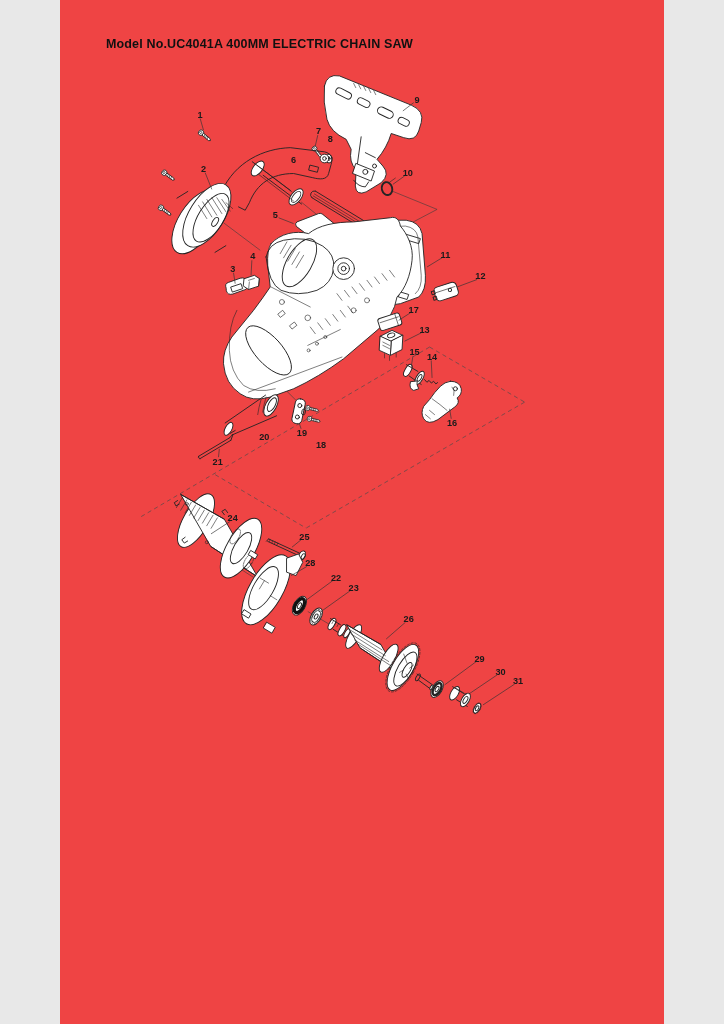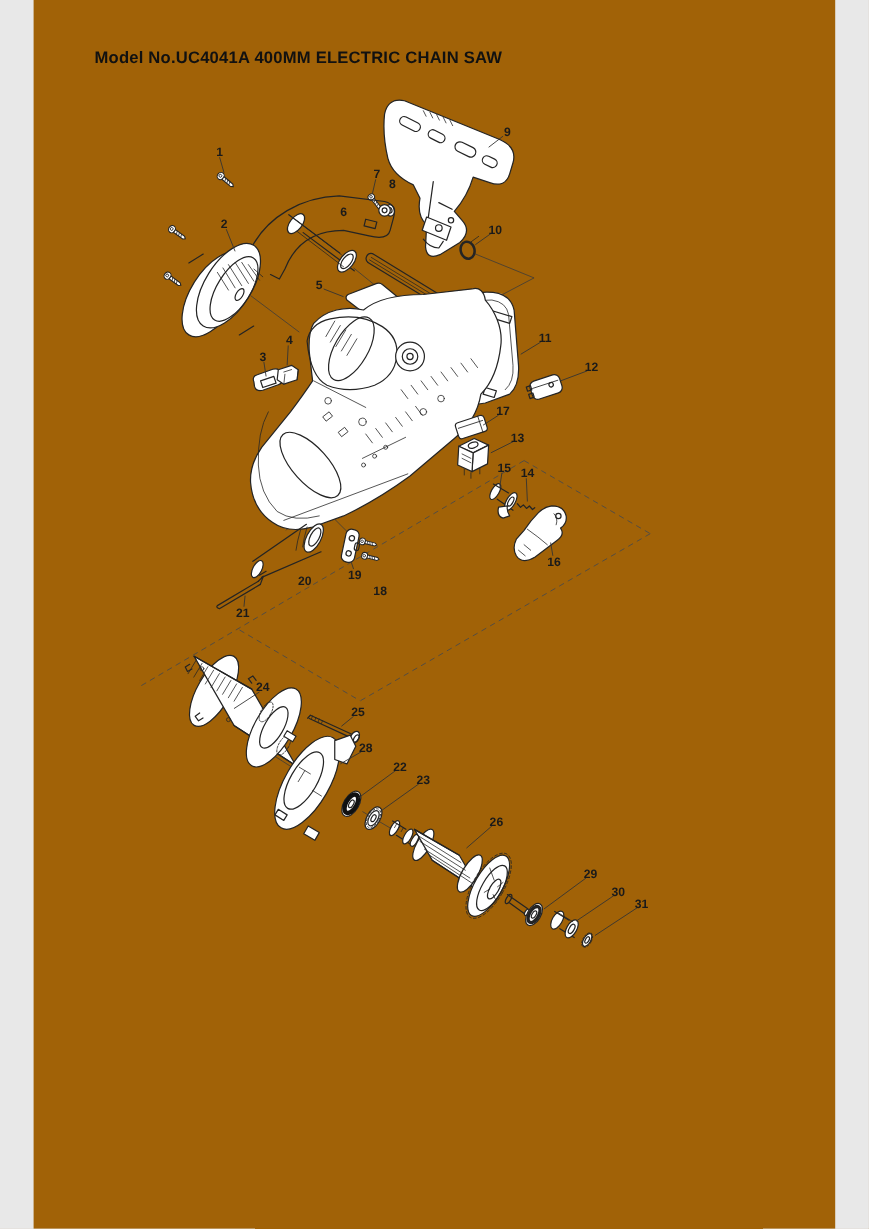--- a/index.html
+++ b/index.html
@@ -1,16 +1,16 @@
 <!DOCTYPE html>
 <html><head>
 <meta charset="utf-8">
 <style>
   html,body{margin:0;padding:0;background:#e8e8e8;}
-  .page{position:relative;width:668px;height:1024px;background:#a16207;margin:0 auto;
+  .page{position:relative;width:604px;height:1024px;background:#ef4444;margin:0 auto;
         font-family:"Liberation Sans",sans-serif;overflow:hidden;}
   svg{position:absolute;inset:0;display:block;}
   .s{fill:none;stroke:#242424;stroke-width:1.1;stroke-linecap:round;stroke-linejoin:round;}
   .w{fill:#ffffff;stroke:#242424;stroke-width:1.1;stroke-linecap:round;stroke-linejoin:round;}
   .h{fill:none;stroke:#242424;stroke-width:0.7;stroke-linecap:round;}
   .thin{fill:none;stroke:#3a3a3a;stroke-width:0.7;}
   .dash{fill:none;stroke:#4a4a4a;stroke-width:0.8;stroke-dasharray:5 4;}
   .leader{stroke:#333333;stroke-width:0.8;}
   text.pn{font-size:11px;font-weight:bold;fill:#1a1a1a;text-anchor:middle;}
   text.title{font-size:15px;font-weight:600;fill:#111111;letter-spacing:0.2px;}

